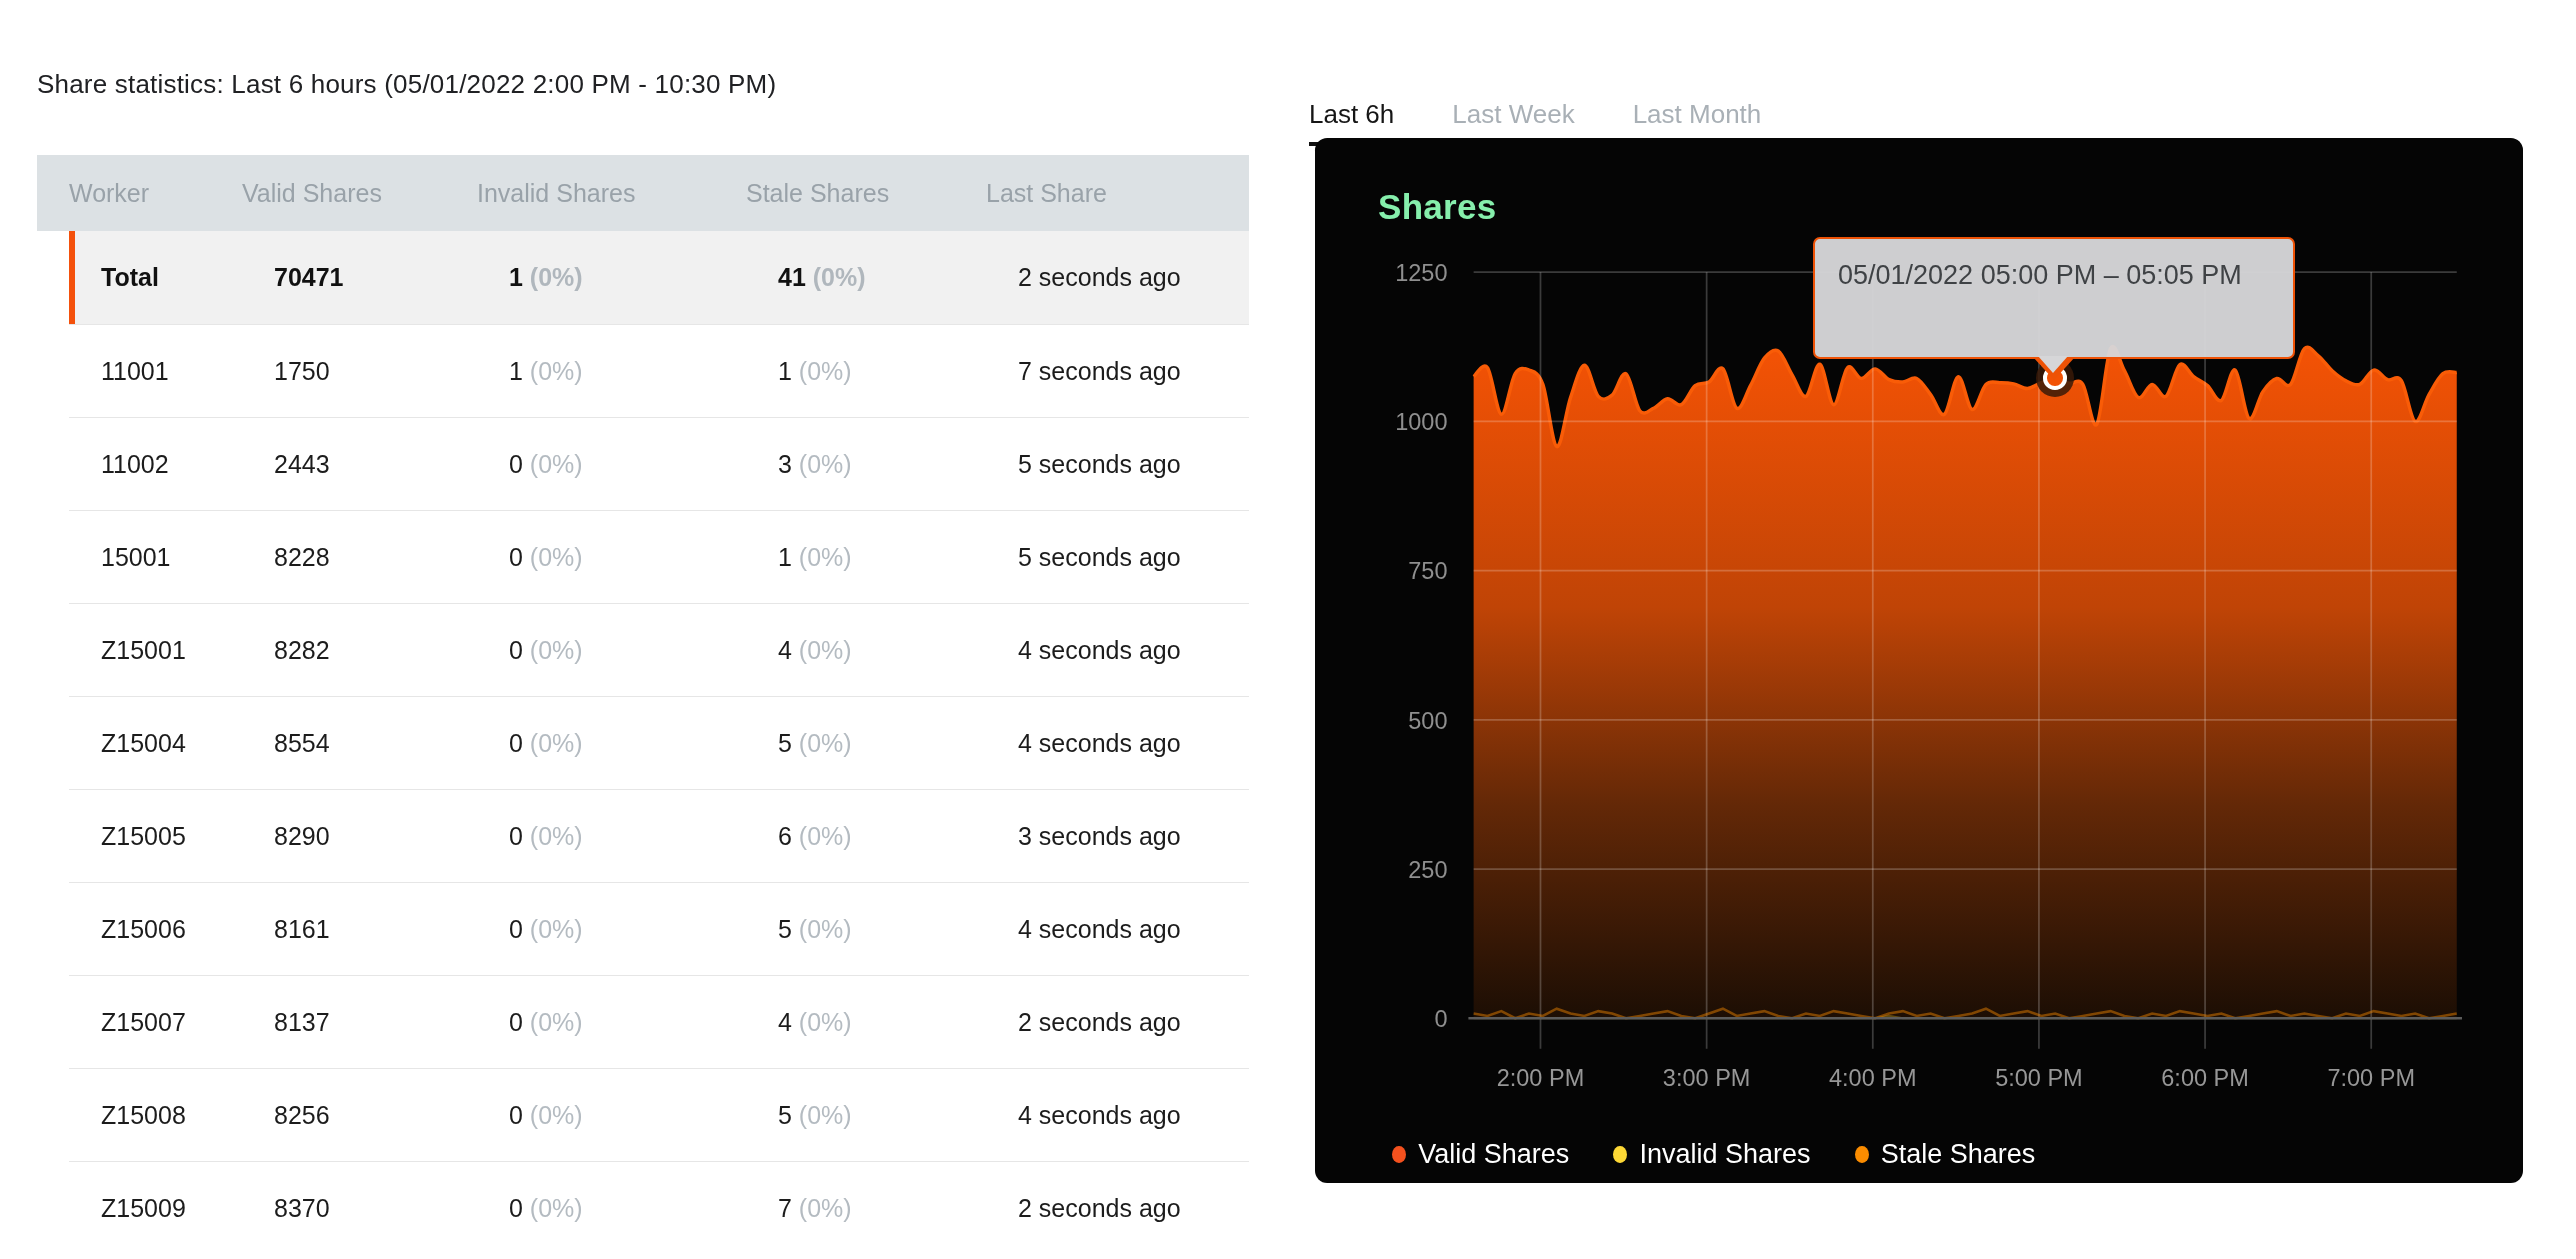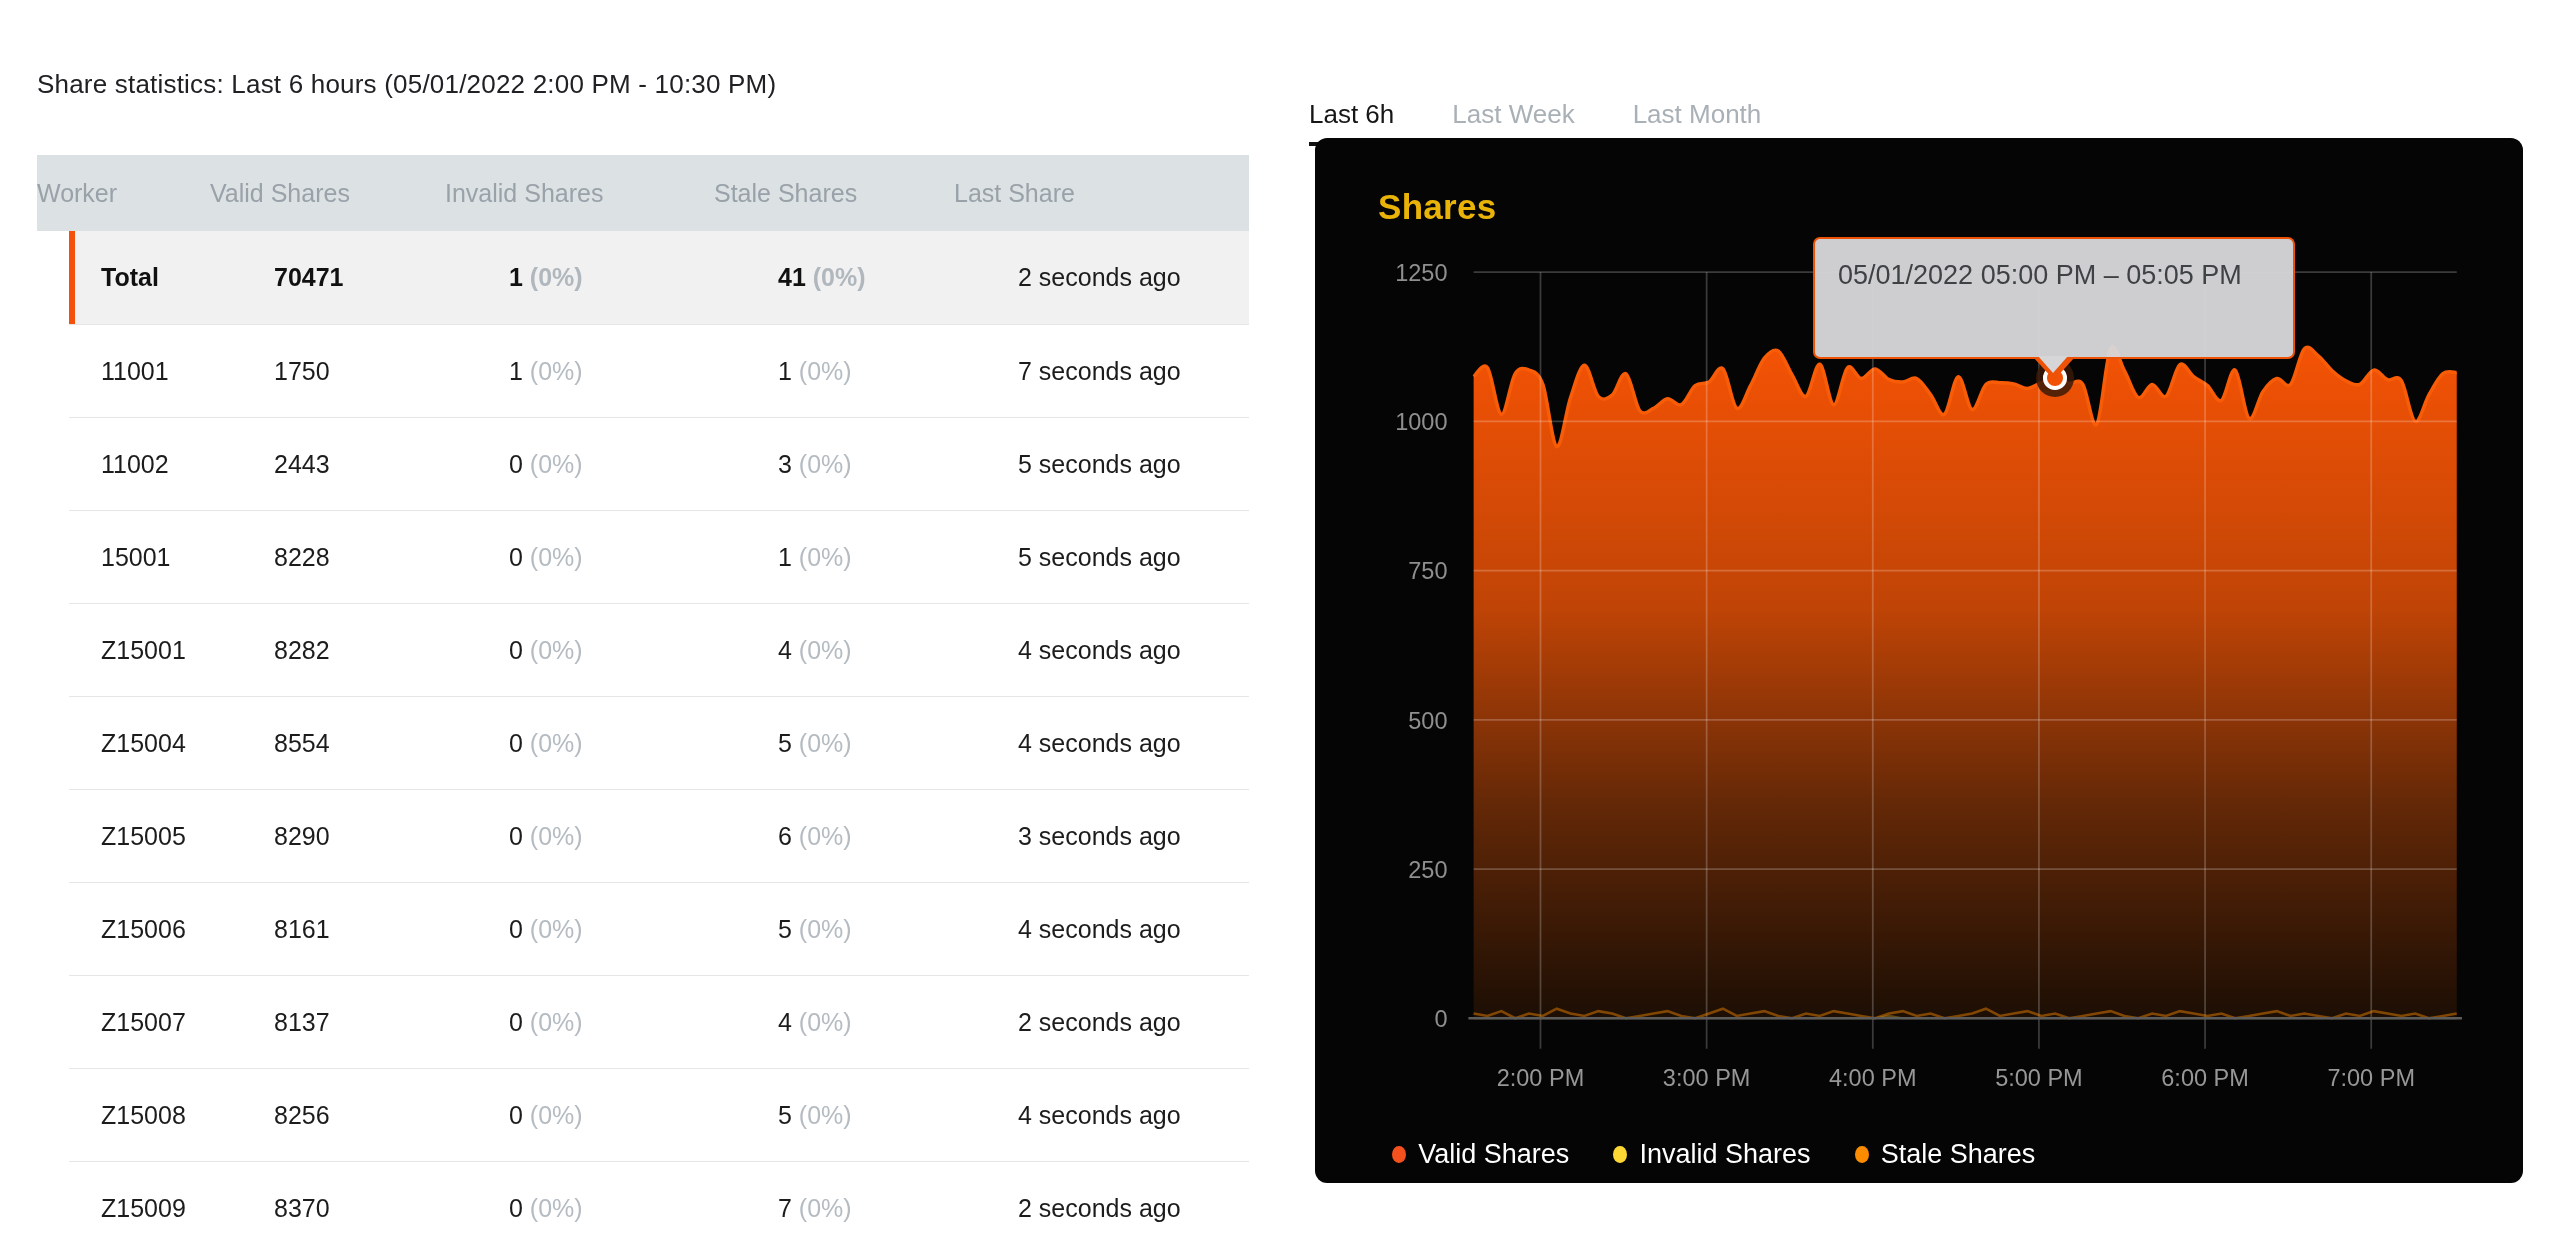--- a/index.html
+++ b/index.html
@@ -13,21 +13,21 @@
   .stats-title{
     position:absolute;left:37px;top:52px;
     font-size:26px;color:#202124;font-weight:400;letter-spacing:0.2px;
   }
   .stats-table{
     position:absolute;left:37px;top:155px;width:1212px;
   }
   .thead{
     display:grid;grid-template-columns:173px 235px 269px 240px 1fr;
     align-items:center;height:76px;background:#dce1e4;
-    box-sizing:border-box;
+    padding-left:32px;box-sizing:border-box;
     font-size:25px;color:#99a2a9;
   }
   .trow{
     display:grid;grid-template-columns:173px 235px 269px 240px 1fr;
     align-items:center;height:93px;background:#ffffff;
     padding-left:32px;box-sizing:border-box;
     font-size:25px;color:#1c1c1c;border-top:1.7px solid #e6e6e6;margin-left:32px;
   }
   .trow.first{border-top:none;}
   .trow.total{
@@ -45,21 +45,21 @@
   }
   .tab{color:#a9b0b6;cursor:pointer;padding-bottom:12.2px;}
   .tab.active{color:#161616;border-bottom:4.4px solid #111111;}
   
   .chart-panel{
     position:absolute;left:1315px;top:138px;width:1208px;height:1045px;
     background:#050505;border-radius:12.2px;
   }
   .chart-title{
     position:absolute;left:63px;top:49px;
-    font-size:35px;font-weight:700;color:#eab308;letter-spacing:0.3px;
+    font-size:35px;font-weight:700;color:#86efac;letter-spacing:0.3px;
   }
   .chart-svg{position:absolute;left:0;top:0;width:1208px;height:1045px;}
   
   .tooltip{
     position:absolute;left:498px;top:99px;width:482px;height:122px;
     box-sizing:border-box;background:rgba(214,214,216,0.96);
     border:2.6px solid #ee5206;border-radius:7px;
     padding:15.7px 23px 0 23px;
     font-size:27px;line-height:40px;color:#3f4245;z-index:3;
   }

